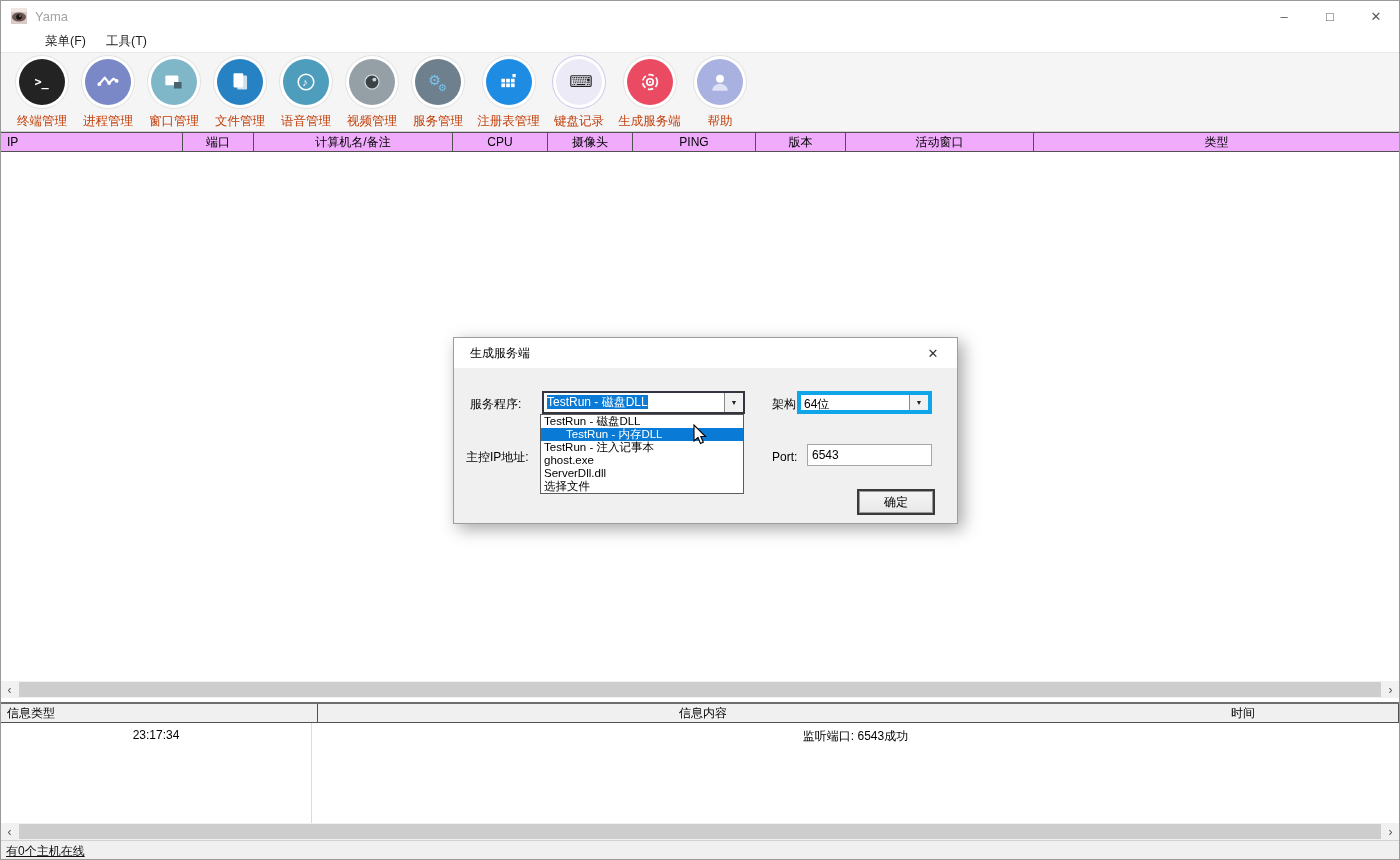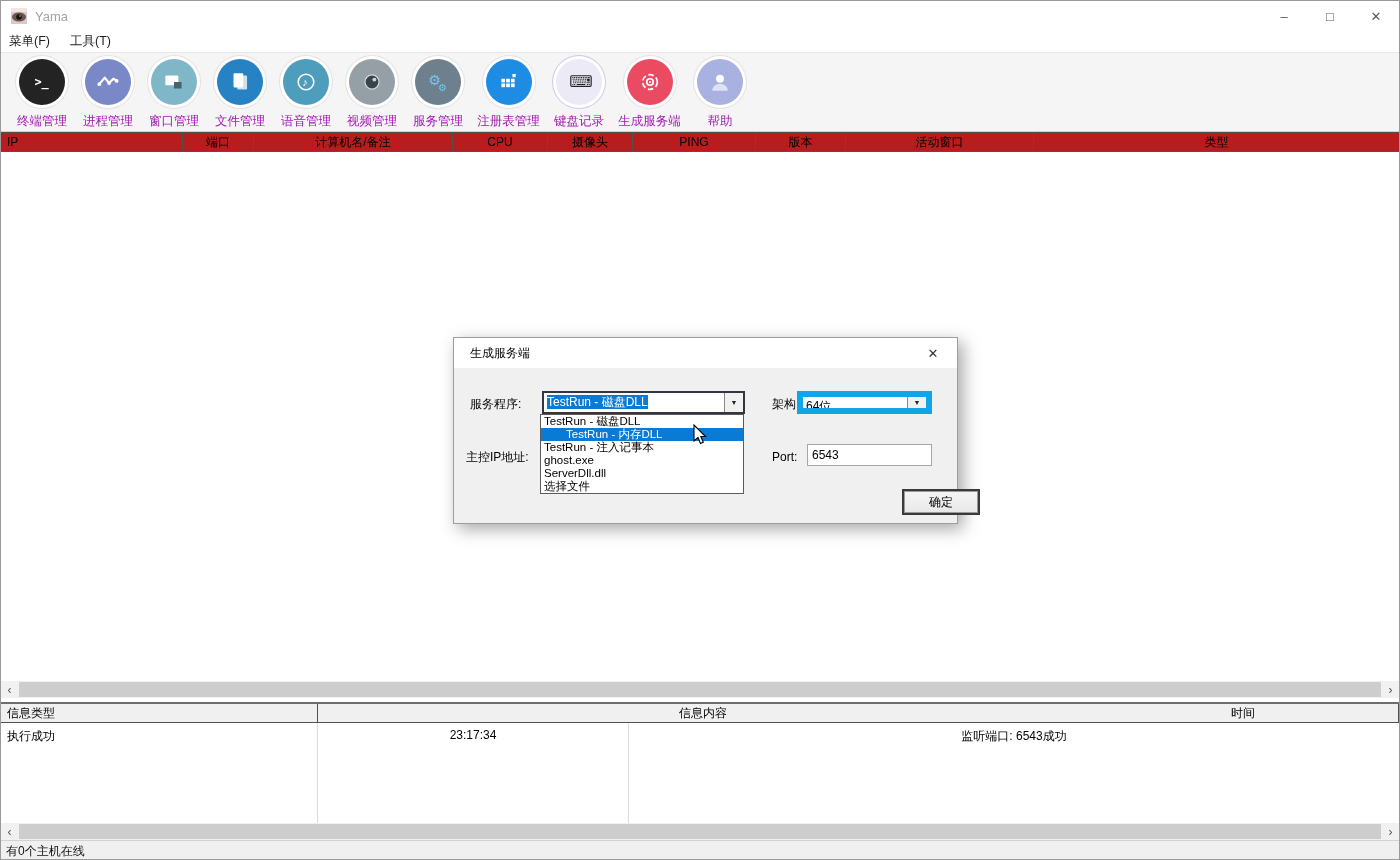--- a/index.html
+++ b/index.html
@@ -9,72 +9,72 @@
     position:relative; width:1400px; height:860px; background:#fff;
     border:1px solid #9a9a9a; overflow:hidden;
   }
   
   .titlebar { position:absolute; left:0; top:0; width:100%; height:30px; background:#fff; display:flex; align-items:center; }
   .app-icon { width:16px; height:16px; margin-left:10px; }
   .app-title { margin-left:8px; font-size:13px; color:#a3a3a3; }
   .win-controls { position:absolute; right:0; top:0; height:30px; display:flex; }
   .win-btn { width:46px; height:30px; display:flex; align-items:center; justify-content:center; font-size:13px; color:#5a5a5a; cursor:default; }
   
-  .menubar { position:absolute; left:0; top:30px; width:100%; height:22px; background:#fff; border-bottom:1px solid #e9e9e9; display:flex; align-items:center; }
+  .menubar { position:absolute; left:0; top:30px; width:100%; height:22px; background:#fff; border-bottom:1px solid #e9e9e9; display:flex; align-items:center;padding-left:36px; }
   .menu-item { font-size:12.5px; color:#1d1d1d; padding:0 10px; height:100%; display:flex; align-items:center; }
   .menu-item:first-child { padding-left:8px; }
   
   .toolbar { position:absolute; left:0; top:52px; width:100%; height:79px; background:#f5f5f6; border-bottom:1px solid #cfcfcf; display:flex; align-items:flex-start; padding-left:8px; }
   .tb-item { width:64px; margin:0 1px; padding-top:6px; display:flex; flex-direction:column; align-items:center; }
   .tb-item.wide { width:73px; }
   .tb-circle { width:46px; height:46px; border-radius:50%; display:flex; align-items:center; justify-content:center;
     box-shadow:0 0 0 3px #ffffff, 0 0 0 4px #e2e2e2; }
-  .tb-label { margin-top:8px; font-size:12.5px; color:#a21caf; white-space:nowrap; }
+  .tb-label { margin-top:8px; font-size:12.5px; color:#c2410c; white-space:nowrap; }
   .c-terminal{background:#232323}.c-process{background:#7b88c8}.c-window{background:#7fb7c9}
   .c-desktop{background:#52c272}.c-file{background:#2782c3}.c-voice{background:#4f9dbd}
   .c-video{background:#95a0a6}.c-service{background:#6e7f8d}.c-registry{background:#1f8ce3}
   .c-keyboard{background:#edeaf7; box-shadow:0 0 0 3px #fff, 0 0 0 4px #cfc8ec;}
   .c-params{background:#5d6f7d}.c-generate{background:#ea4b62}.c-help{background:#a9b1e1}
   
-  .grid-header { position:absolute; left:0; top:131px; width:100%; height:20px; display:flex; background:#b91c1c; border-top:1px solid #515151; border-bottom:1px solid #515151; }
+  .grid-header { position:absolute; left:0; top:131px; width:100%; height:20px; display:flex; background:#f0abfc; border-top:1px solid #515151; border-bottom:1px solid #515151; }
   .gh-cell { height:100%; border-right:1px solid #515151; font-size:12px; color:#000; display:flex; align-items:center; justify-content:center; overflow:hidden; }
   .gh-cell.left { justify-content:flex-start; padding-left:6px; }
   .main-area { position:absolute; left:0; top:151px; width:100%; height:529px; background:#fff; }
   
   .hscroll { position:absolute; left:0; width:100%; height:17px; background:#f1f1f1; }
   .hs-arrow { position:absolute; top:0; width:17px; height:17px; display:flex; align-items:center; justify-content:center; font-size:12px; color:#555; background:#f1f1f1; }
   .hs-arrow.left { left:0; } .hs-arrow.right { right:0; }
   .hs-thumb { position:absolute; left:18px; right:18px; top:1px; bottom:1px; background:#cdcdcd; }
   
   .panel-split { position:absolute; left:0; top:697px; width:100%; height:6px; background:#fff; border-bottom:2px solid #6e6e6e; }
   .log-header { position:absolute; left:0; top:703px; width:100%; height:19px; display:flex; background:#f0f0f0; border-bottom:1px solid #515151; }
   .log-body { position:absolute; left:0; top:722px; width:100%; height:100px; background:#fff; display:flex; }
   .log-col { height:100%; border-right:1px solid #dcdcdc; }
   .log-row-cell { font-size:12px; color:#000; padding-top:5px; }
   .t-left { text-align:left; padding-left:6px; } .t-center { text-align:center; }
   
   .statusbar { position:absolute; left:0; top:839px; width:100%; height:21px; background:#f0f0f0; border-top:1px solid #d2d2d2; display:flex; align-items:center; }
-  .status-text { font-size:12px; color:#111; padding-left:5px; }
+  .status-text { font-size:12px; color:#111; padding-left:5px;text-decoration:underline; }
   
   .dialog { position:absolute; left:452px; top:336px; width:505px; height:187px; background:#f0f0f0; border:1px solid #9d9d9d; box-shadow:5px 5px 16px rgba(0,0,0,0.35); }
   .dlg-title { position:absolute; left:0; top:0; width:100%; height:30px; background:#fff; display:flex; align-items:center; }
   .dlg-title-text { font-size:12px; color:#000; margin-left:16px; }
   .dlg-close { position:absolute; right:10px; top:0; width:28px; height:30px; display:flex; align-items:center; justify-content:center; font-size:13px; color:#333; }
   .dlg-label { position:absolute; font-size:12px; color:#000; }
   .combo { position:absolute; height:23px; background:#fff; display:flex; }
   .combo.focused { border:2px solid #35353f; }
-  .combo.classic { border:6px solid #0ea5e9; }
+  .combo.classic { border:4px solid #0ea5e9; }
   .combo-text { flex:1; font-size:12px; line-height:19px; padding-left:3px; white-space:nowrap; overflow:hidden; }
   .combo-text .sel { background:#0a7ad7; color:#fff; }
   .combo-btn { width:19px; background:#f1f1f1; border-left:1px solid #8a8a8a; display:flex; align-items:center; justify-content:center; font-size:7px; color:#222; }
   .textbox { position:absolute; height:22px; background:#fff; border:1px solid #a6a6a6; font-size:12px; line-height:20px; padding-left:4px; color:#000; }
   .dropdown { position:absolute; left:86px; top:76px; width:204px; height:80px; background:#fff; border:1px solid #5c5c5c; z-index:5; }
   .dd-item { height:13px; line-height:13px; font-size:11.5px; color:#000; padding-left:3px; white-space:nowrap; }
   .dd-item.hl { background:#0a7ad7; color:#fff;padding-left:25px; }
-  .ok-btn { position:absolute; left:403px; top:151px; width:78px; height:26px; background:#f0f0f0; border:2px solid #3a3a3a; display:flex; align-items:center; justify-content:center;margin-left:45px; }
+  .ok-btn { position:absolute; left:403px; top:151px; width:78px; height:26px; background:#f0f0f0; border:2px solid #3a3a3a; display:flex; align-items:center; justify-content:center; }
   .ok-inner { width:100%; height:100%; border:1px solid #9a9a9a; background:linear-gradient(#f4f4f4,#e9e9e9); display:flex; align-items:center; justify-content:center; font-size:12px; color:#000; }
   .cursor { position:absolute; left:692px; top:423px; z-index:9; }
 </style>
 </head>
 <body>
 
 <div class="window">
 
   <div class="titlebar">
     <svg class="app-icon" viewBox="0 0 16 16">
@@ -229,23 +229,20 @@
   </div>
 
   <div class="panel-split"></div>
 
   <div class="log-header">
     <div class="gh-cell left" style="width:317px">信息类型</div>
     <div class="gh-cell" style="flex:1; border-right:none">信息内容</div>
     <div class="gh-cell" style="width:311px">时间</div>
   </div>
   <div class="log-body">
-    <div class="log-col" style="width:317px">
-      <div class="log-row-cell t-left">执行成功</div>
-    </div>
     <div class="log-col" style="width:311px">
       <div class="log-row-cell t-center">23:17:34</div>
     </div>
     <div class="log-col" style="flex:1; border-right:none">
       <div class="log-row-cell t-center">监听端口: 6543成功</div>
     </div>
   </div>
 
   <div class="hscroll" style="top:822px">
     <div class="hs-arrow left">‹</div>

